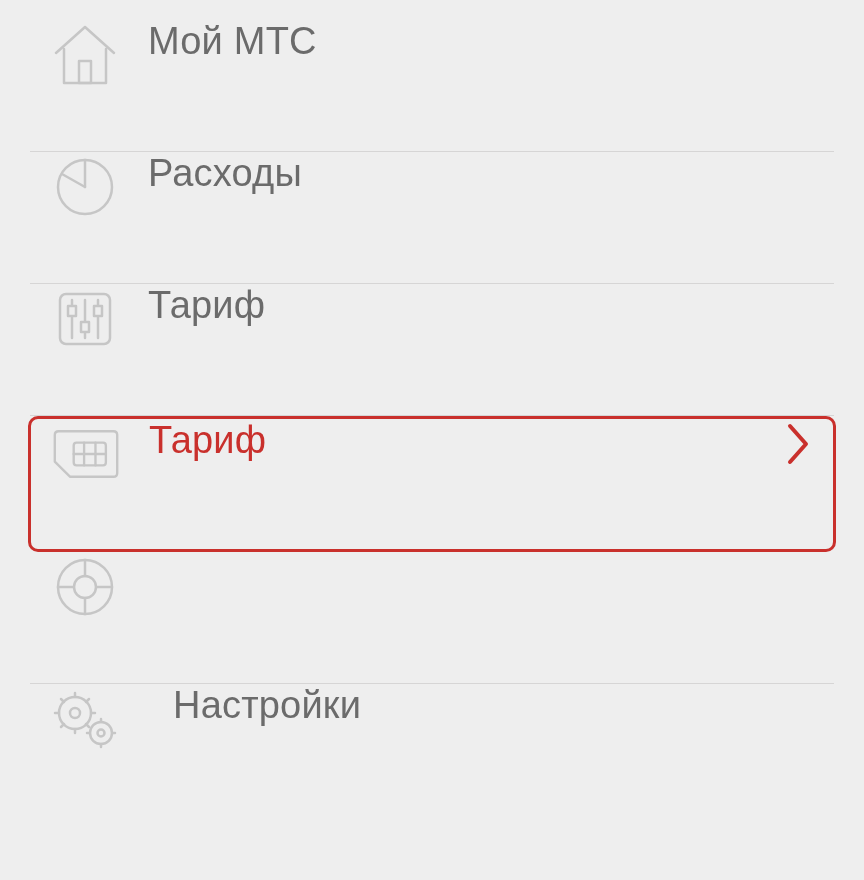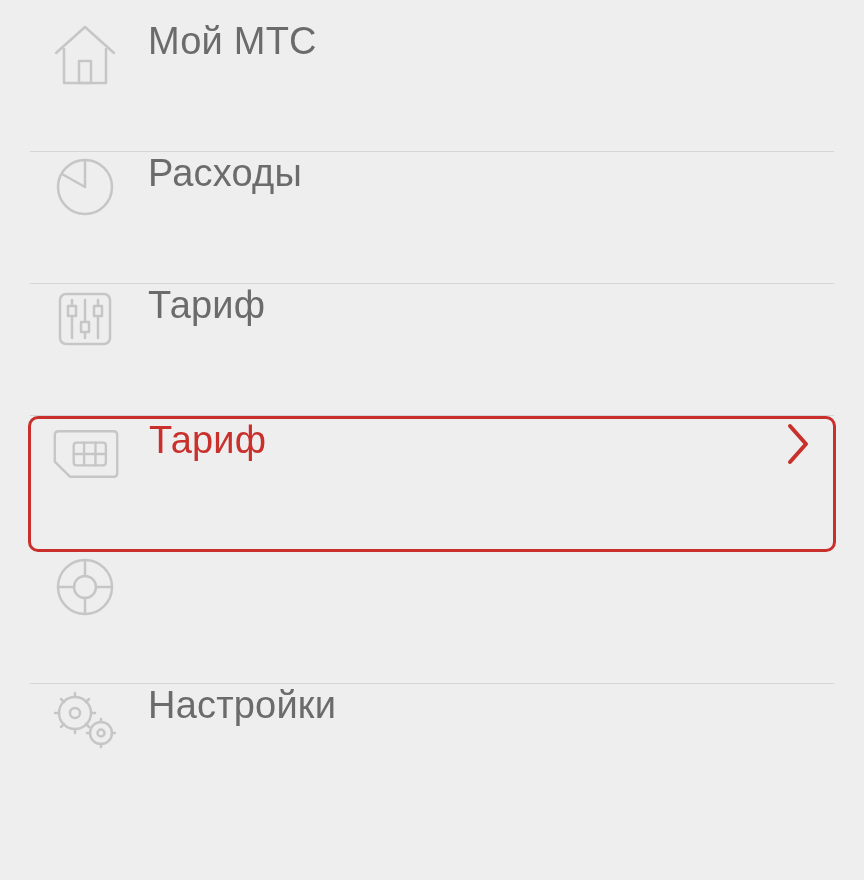--- a/index.html
+++ b/index.html
@@ -13,21 +13,21 @@
     padding: 20px 30px 0 30px;
   }
   .item {
     display: flex;
     align-items: flex-start;
     height: 132px;
     border-bottom: 1.5px solid #d6d5d5;
     padding: 0 20px;
     cursor: pointer;
   }
-  .item:last-child { border-bottom: none; }
+  .item:last-child { border-bottom: none; gap: 25px; }
   .item .icon {
     width: 70px;
     height: 70px;
     flex: 0 0 70px;
     display: flex;
     align-items: center;
     justify-content: center;
     color: #b9b9b9;
   }
   .item .label {

